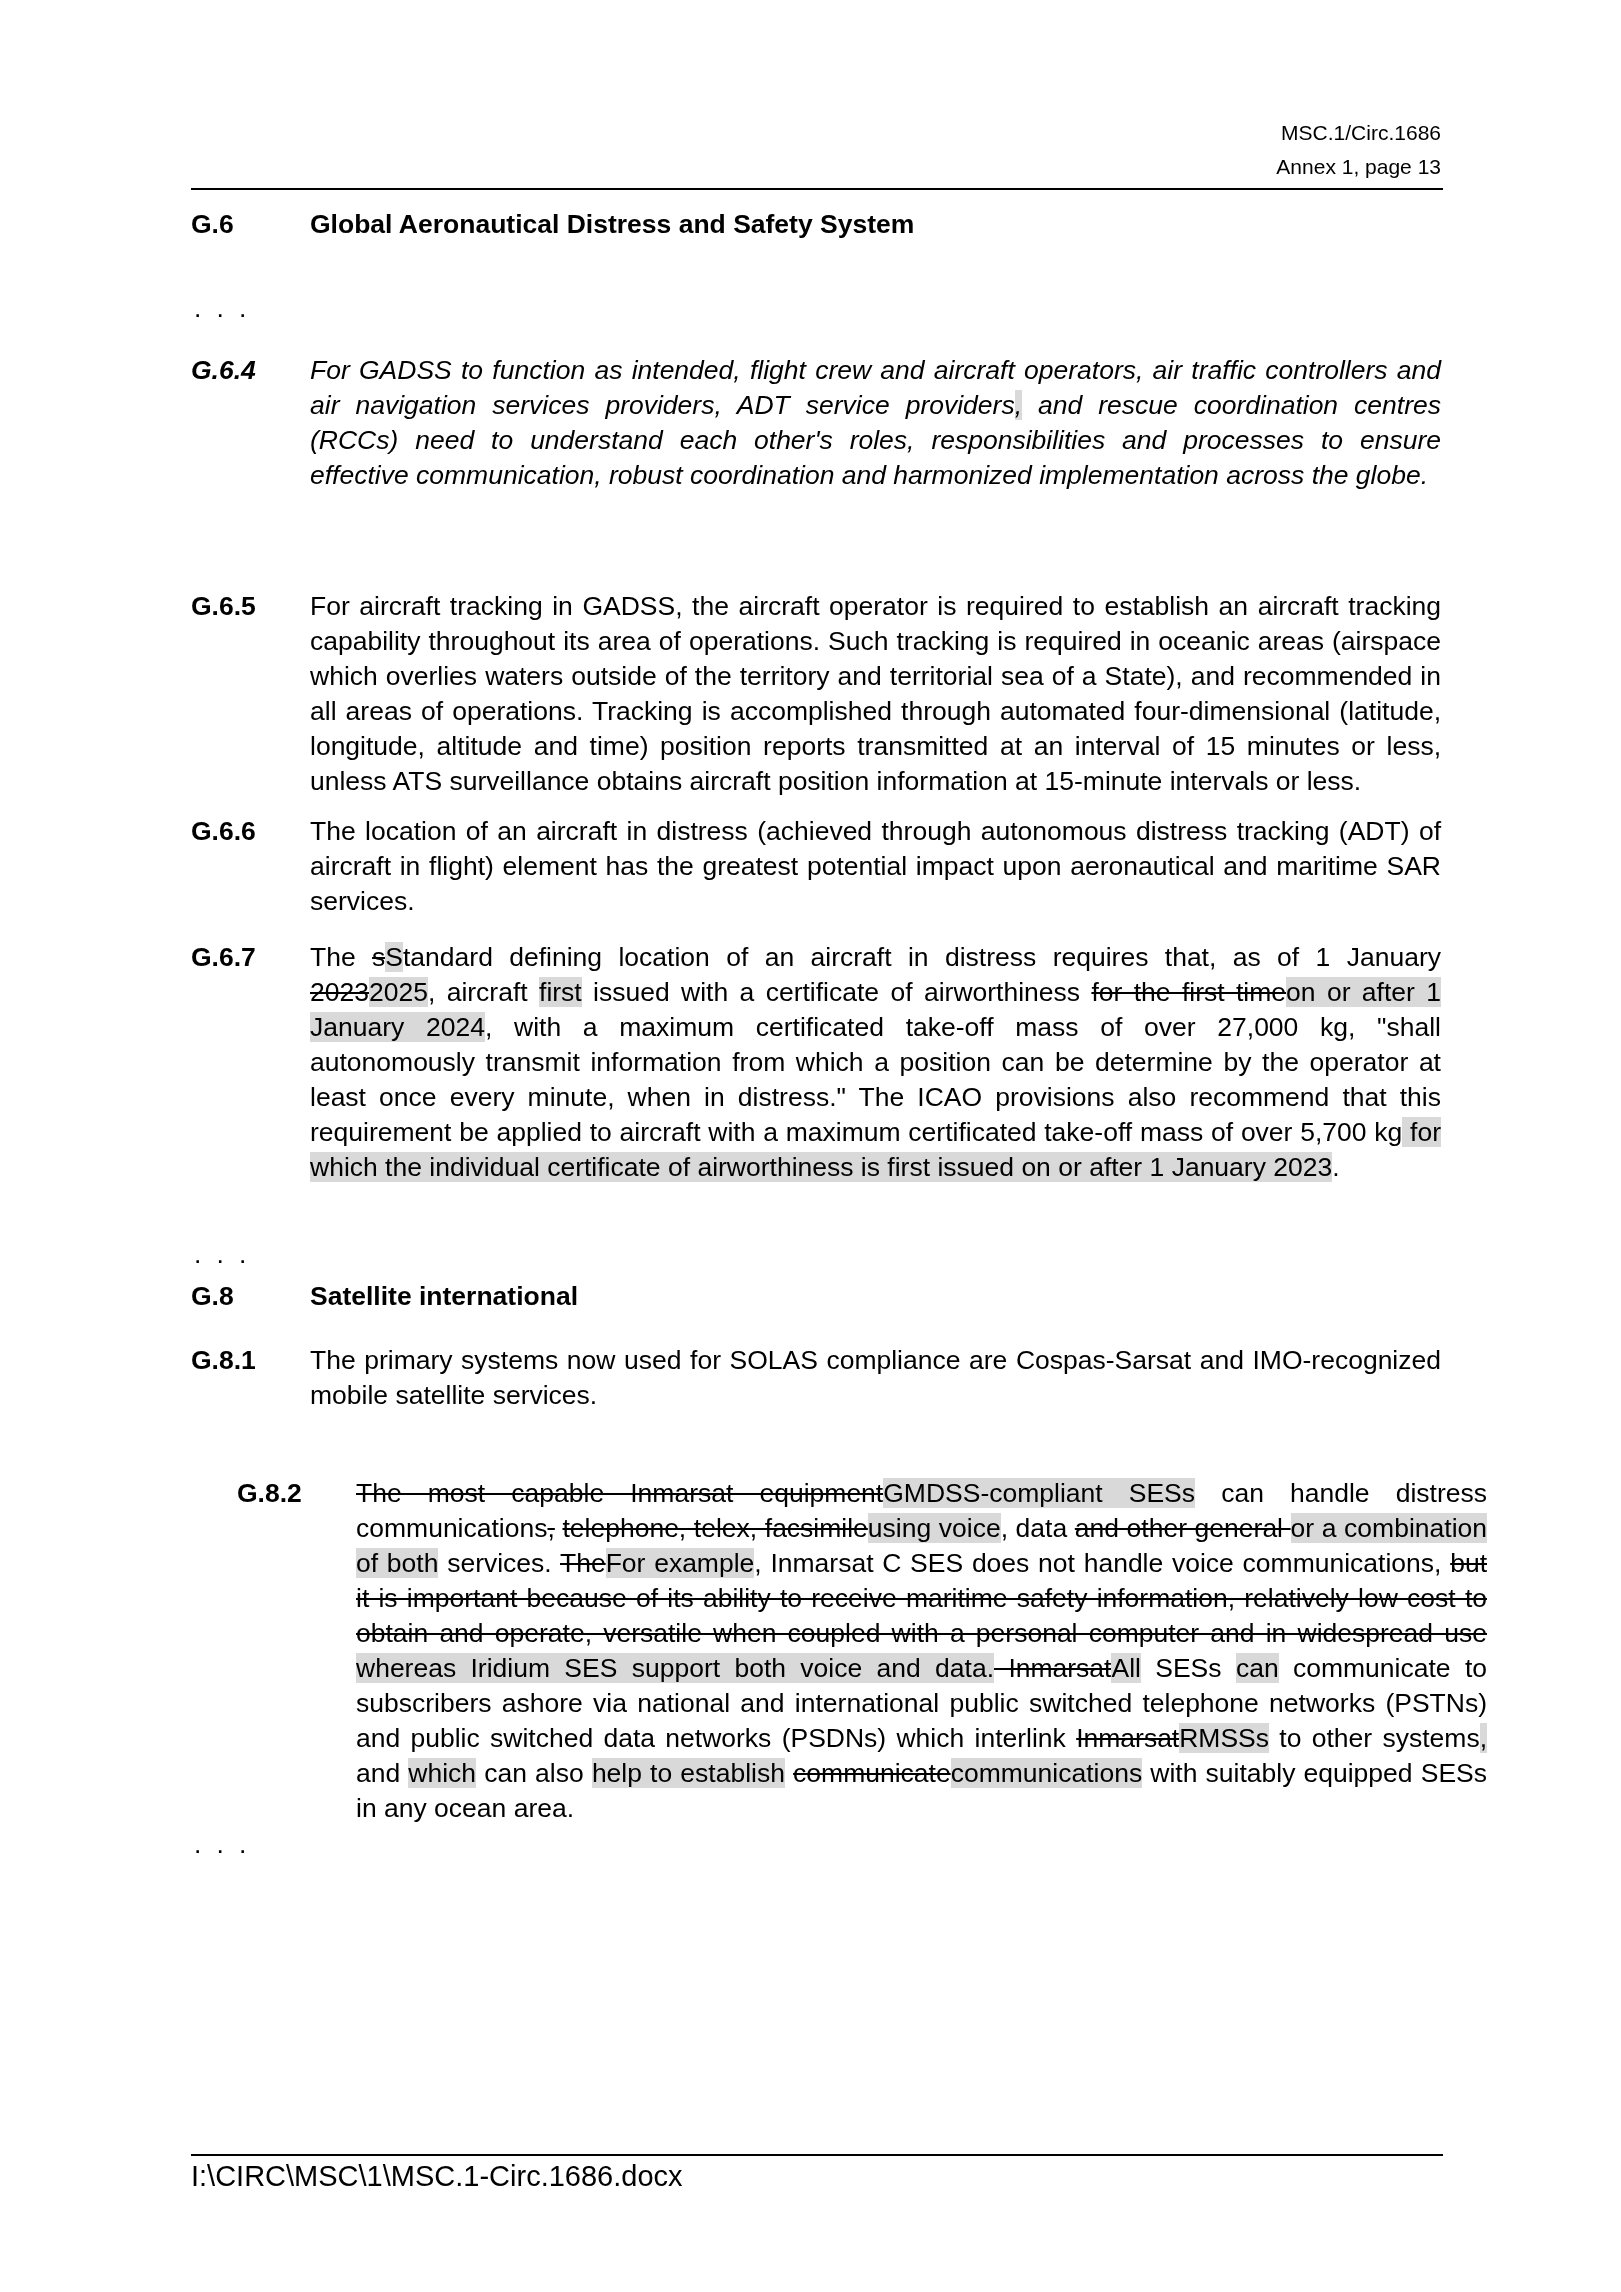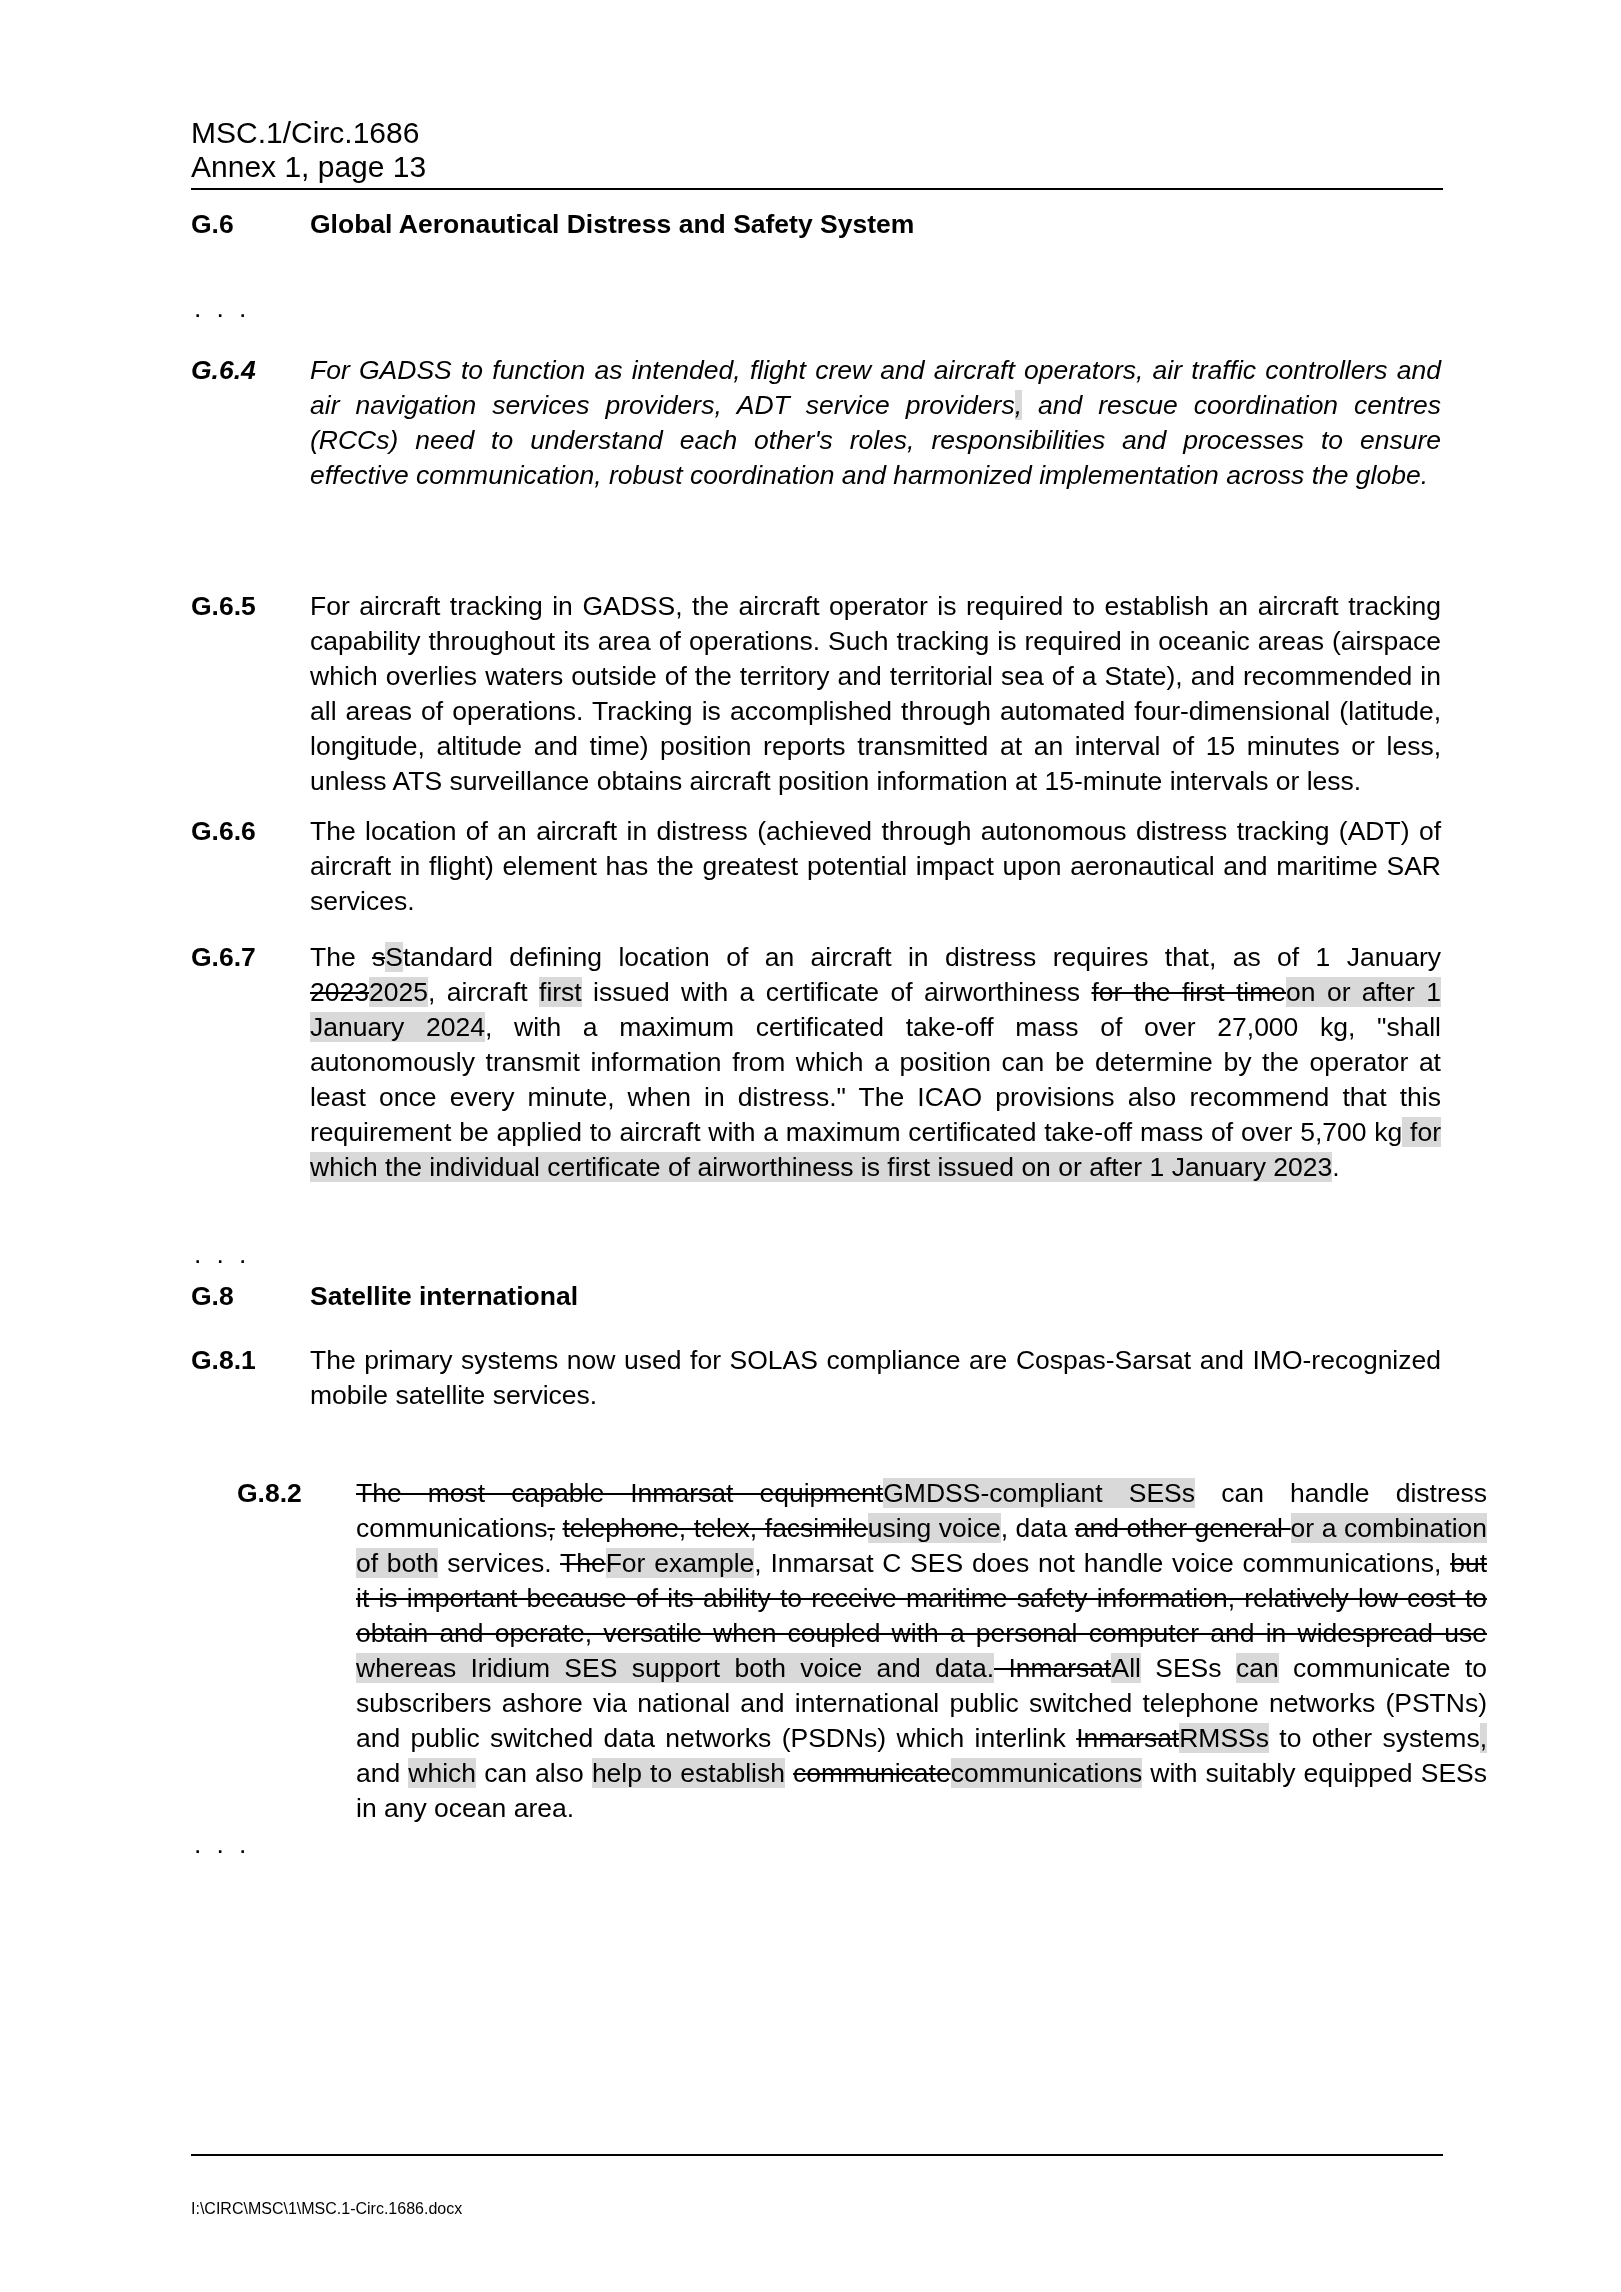--- a/index.html
+++ b/index.html
@@ -1,26 +1,26 @@
 <!DOCTYPE html>
 <html><head>
 <meta charset="utf-8">
 <style>
   html, body { margin:0; padding:0; background:#ffffff; }
   body { width:1621px; height:2293px; position:relative; font-family:"Liberation Sans", sans-serif; color:#000; overflow:hidden; }
-  .page-header { position:absolute; left:191px; top:116px; width:1250px; font-size:30px; line-height:34px; }
+  .page-header { position:absolute; left:191px; top:116px; width:1250px; text-align:right; font-size:21px; line-height:34px; }
   .rule { position:absolute; left:191px; width:1252px; height:2px; background:#000; }
   .para { position:absolute; left:191px; width:1250px; font-size:26.5px; line-height:35px; }
   .num { position:absolute; left:0; top:0; font-weight:bold; }
   .txt { margin-left:119px; text-align:justify; }
   .heading { font-weight:bold; }
   .dots { position:absolute; left:194px; font-size:26.5px; letter-spacing:3.9px; line-height:19.6px; }
   .ins { background:#d9d9d9; }
   .del { text-decoration:line-through; text-decoration-thickness:2px; }
-  .footer { position:absolute; left:191px; top:2160px; font-size:16px;margin-top:40px; }
+  .footer { position:absolute; left:191px; top:2160px; font-size:29px; }
 </style>
 </head>
 <body>
 
 <div class="page-header">
   <div>MSC.1/Circ.1686</div>
   <div>Annex 1, page 13</div>
 </div>
 <div class="rule" style="top:188px;"></div>
 

